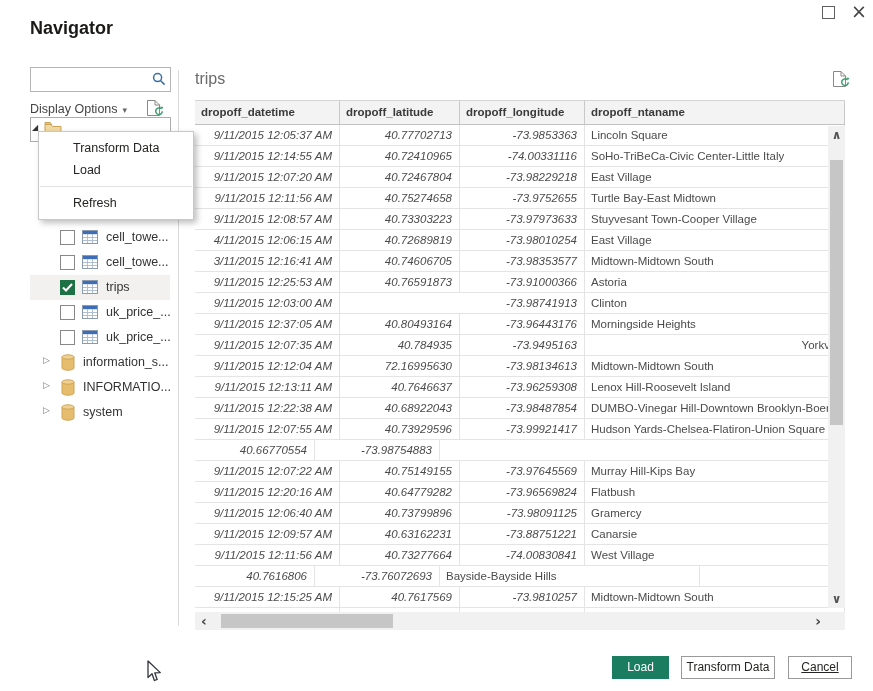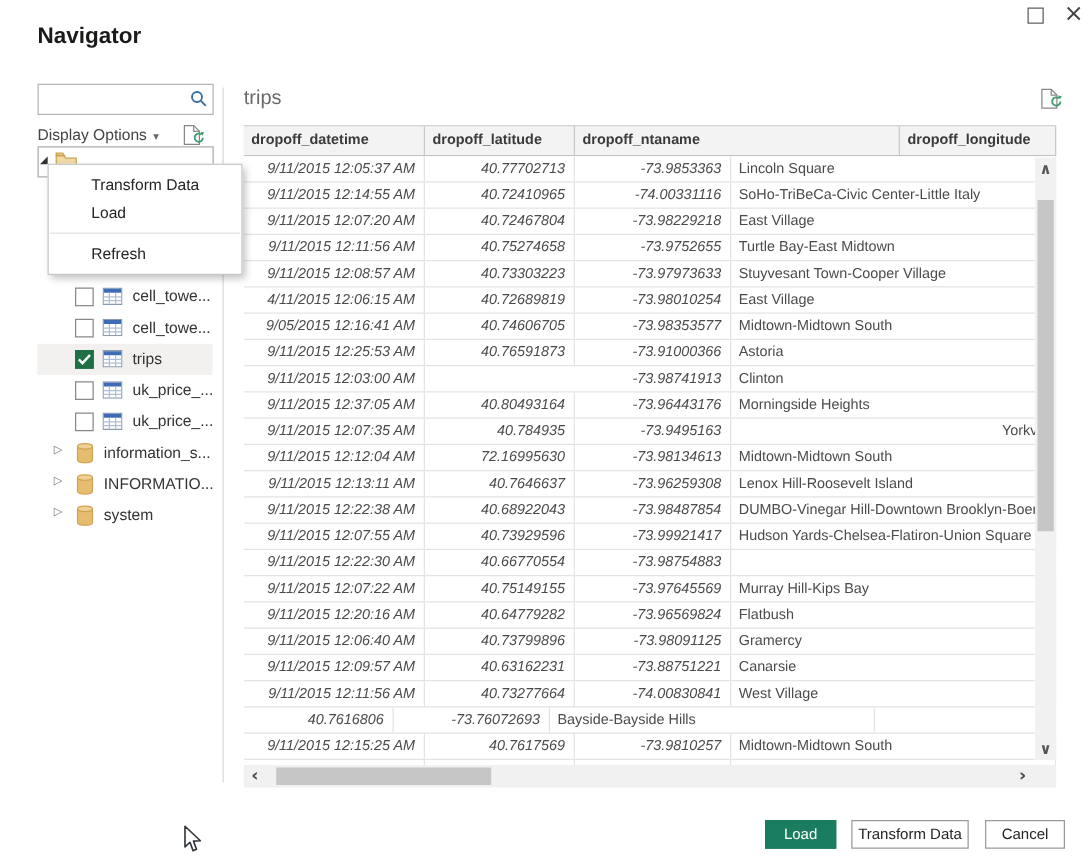--- a/index.html
+++ b/index.html
@@ -75,21 +75,21 @@
             box-shadow:3px 3px 6px rgba(0,0,0,0.25);z-index:50;padding:5px 0;}
   .menu-item{height:22px;line-height:22px;padding-left:34px;font-size:12.5px;color:#252423;}
   .menu-sep{height:1px;background:#e1e1e1;margin:5px 1px;}
 
   
   .btn{position:absolute;top:656px;height:23px;box-sizing:border-box;font-size:12px;text-align:center;line-height:21px;}
   .btn.primary{background:#1b7d5f;color:#fff;border:1px solid #1b7d5f;}
   .btn.plain{background:#fff;color:#252423;border:1px solid #9a9a9a;}
   .btn-load{left:612px;width:57px;}
   .btn-transform{left:681px;width:94px;}
-  .btn-cancel{left:788px;width:64px;}
+  .btn-cancel{left:788px;width:64px;text-decoration:underline;}
 
   .cursor{position:absolute;left:146px;top:660px;z-index:60;}
 </style>
 </head>
 <body>
 
 <div class="dlg-title">Navigator</div>
 <div class="win-max"></div>
 <div class="win-close glyph">×</div>
 
@@ -241,22 +241,22 @@
   <span class="rf"><svg width="10" height="10" viewBox="0 0 10 10">
     <path d="M8.3 5.2 a3.3 3.3 0 1 1 -1.1 -2.5" fill="none" stroke="#3f9e6e" stroke-width="1.5"></path>
     <path d="M6.4 0.4 l3 0.6 -1.6 2.6 z" fill="#3f9e6e"></path>
   </svg></span>
 </span>
 
 <div class="grid">
   <div class="thead">
       <div class="th" style="width: 145px;">dropoff_datetime</div>
       <div class="th" style="width: 120px;">dropoff_latitude</div>
+      <div class="th" style="width: 125px;">dropoff_longitude</div>
       <div class="th" style="width: 260px;">dropoff_ntaname</div>
-      <div class="th" style="width: 125px;">dropoff_longitude</div>
     </div>
   <div class="tbody">
       <div class="tr">
         <div class="td num" style="width: 145px;">9/11/2015 12:05:37 AM</div>
         <div class="td num" style="width: 120px;">40.77702713</div>
         <div class="td num" style="width: 125px;">-73.9853363</div>
         <div class="td txt" style="width: 260px;">Lincoln Square</div>
       </div>
       <div class="tr">
         <div class="td num" style="width: 145px;">9/11/2015 12:14:55 AM</div>
@@ -282,21 +282,21 @@
         <div class="td num" style="width: 125px;">-73.97973633</div>
         <div class="td txt" style="width: 260px;">Stuyvesant Town-Cooper Village</div>
       </div>
       <div class="tr">
         <div class="td num" style="width: 145px;">4/11/2015 12:06:15 AM</div>
         <div class="td num" style="width: 120px;">40.72689819</div>
         <div class="td num" style="width: 125px;">-73.98010254</div>
         <div class="td txt" style="width: 260px;">East Village</div>
       </div>
       <div class="tr">
-        <div class="td num" style="width: 145px;">9/05/2015 12:16:41 AM</div>
+        <div class="td num" style="width: 145px;">3/11/2015 12:16:41 AM</div>
         <div class="td num" style="width: 120px;">40.74606705</div>
         <div class="td num" style="width: 125px;">-73.98353577</div>
         <div class="td txt" style="width: 260px;">Midtown-Midtown South</div>
       </div>
       <div class="tr">
         <div class="td num" style="width: 145px;">9/11/2015 12:25:53 AM</div>
         <div class="td num" style="width: 120px;">40.76591873</div>
         <div class="td num" style="width: 125px;">-73.91000366</div>
         <div class="td txt" style="width: 260px;">Astoria</div>
       </div>
@@ -336,21 +336,20 @@
         <div class="td num" style="width: 125px;">-73.98487854</div>
         <div class="td txt" style="width: 260px;">DUMBO-Vinegar Hill-Downtown Brooklyn-Boerum</div>
       </div>
       <div class="tr">
         <div class="td num" style="width: 145px;">9/11/2015 12:07:55 AM</div>
         <div class="td num" style="width: 120px;">40.73929596</div>
         <div class="td num" style="width: 125px;">-73.99921417</div>
         <div class="td txt" style="width: 260px;">Hudson Yards-Chelsea-Flatiron-Union Square</div>
       </div>
       <div class="tr">
-        <div class="td num" style="width: 145px;">9/11/2015 12:22:30 AM</div>
         <div class="td num" style="width: 120px;">40.66770554</div>
         <div class="td num" style="width: 125px;">-73.98754883</div>
         <div class="td txt" style="width: 260px; margin-top: 33px;">Park Slope-Gowanus</div>
       </div>
       <div class="tr">
         <div class="td num" style="width: 145px;">9/11/2015 12:07:22 AM</div>
         <div class="td num" style="width: 120px;">40.75149155</div>
         <div class="td num" style="width: 125px;">-73.97645569</div>
         <div class="td txt" style="width: 260px;">Murray Hill-Kips Bay</div>
       </div>

